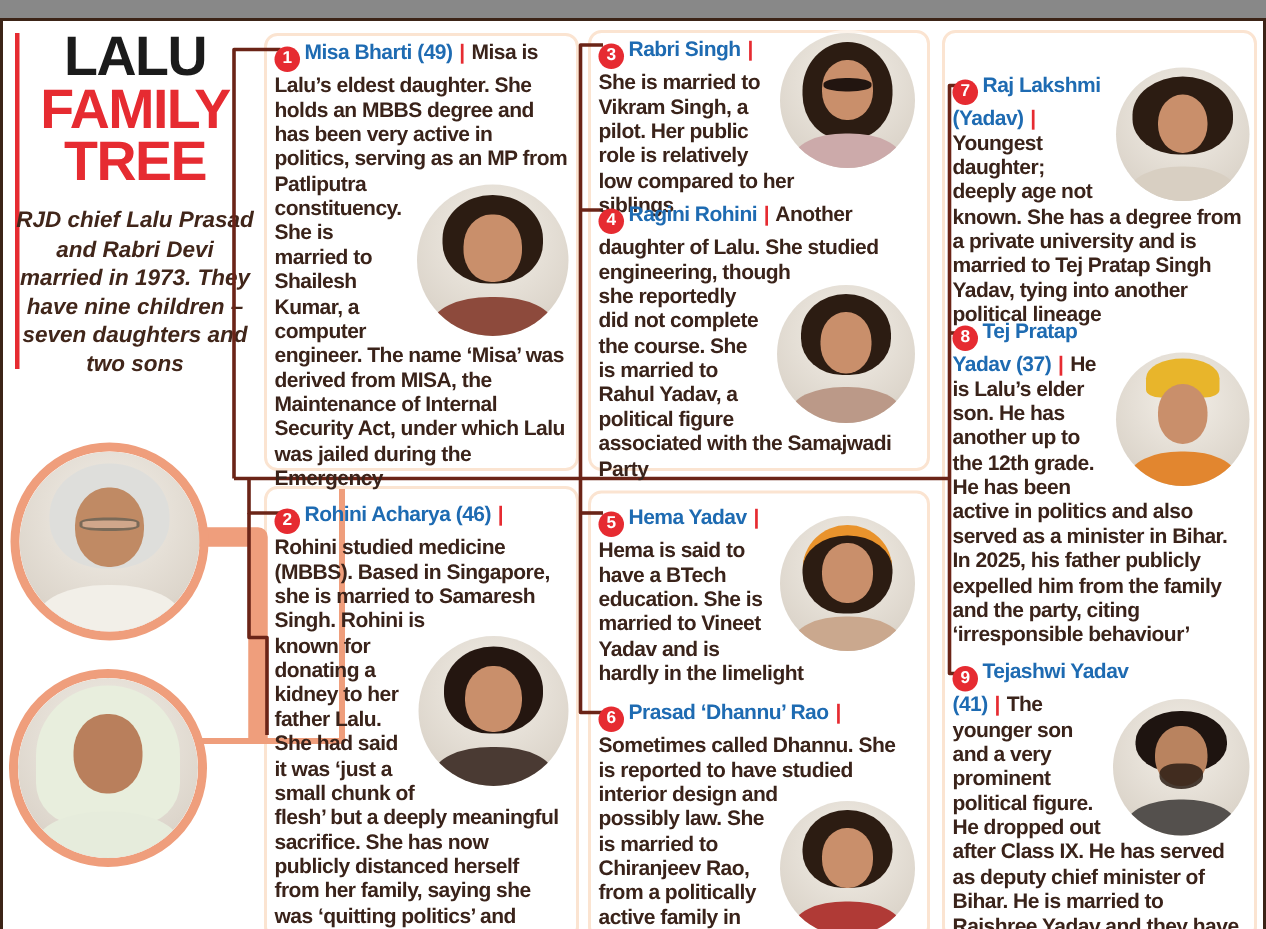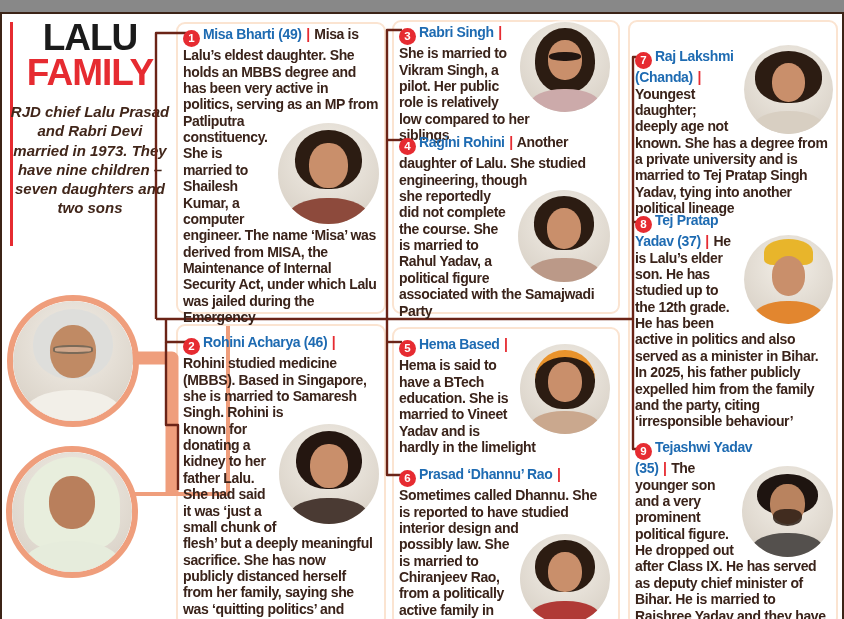--- a/index.html
+++ b/index.html
@@ -67,20 +67,21 @@
 </head>
 <body>
 
 <div id="stage">
 
   <div id="red-accent"></div>
 
   <div id="title-col">
     <div class="t-line">LALU</div>
     <div class="t-line t-red">FAMILY</div>
+    <div class="t-line t-red">TREE</div>
     <div id="intro">RJD chief Lalu Prasad and Rabri Devi married in 1973. They have nine children – seven daughters and two sons</div>
   </div>
 
   <div class="ebox" style="left:174px;top:8px;width:206px;height:288px;"></div>
   <div class="ebox" style="left:174px;top:310px;width:206px;height:299px;"></div>
   <div class="ebox" style="left:390px;top:6px;width:224px;height:290px;"></div>
   <div class="ebox" style="left:390px;top:313px;width:224px;height:296px;"></div>
   <div class="ebox" style="left:626px;top:6px;width:206px;height:603px;"></div>
 
   <svg id="lines" width="840" height="615">
@@ -172,21 +173,21 @@
   <div class="entry" style="left:397px;top:322px;width:211px;">
     <div class="photo-float" style="width:93px;height:98px;shape-outside:circle(45px at 47px 52px);">
       <div class="av p-hema" style="width:90px;height:90px;">
           <div class="hair"></div>
           <div class="face"></div>
           <div class="torso"></div>
         </div>
     </div>
     <span class="numchip">
         <span>5</span>
-      </span><span class="ename">Hema Based</span> <span class="pipe">|</span> <span class="ebody">Hema is said to have a BTech education. She is married to Vineet Yadav and is hardly in the limelight</span>
+      </span><span class="ename">Hema Yadav</span> <span class="pipe">|</span> <span class="ebody">Hema is said to have a BTech education. She is married to Vineet Yadav and is hardly in the limelight</span>
   </div>
 
   <div class="entry" style="left:397px;top:452px;width:211px;">
     <div class="photo-float" style="width:93px;height:158px;shape-outside:circle(45px at 47px 112px);">
       <div class="av p-anushka" style="width:90px;height:90px;">
           <div class="hair"></div>
           <div class="face"></div>
           <div class="torso"></div>
         </div>
     </div>
@@ -198,42 +199,42 @@
   <div class="entry" style="left:633px;top:34px;width:198px;">
     <div class="photo-float" style="width:92px;height:86px;shape-outside:circle(44px at 46px 42px);">
       <div class="av p-raj" style="width:89px;height:89px;">
           <div class="hair"></div>
           <div class="face"></div>
           <div class="torso"></div>
         </div>
     </div>
     <span class="numchip">
         <span>7</span>
-      </span><span class="ename">Raj Lakshmi (Chanda)</span> <span class="pipe">|</span> <span class="ebody">Youngest daughter; deeply age not known. She has a degree from a private university and is married to Tej Pratap Singh Yadav, tying into another political lineage</span>
+      </span><span class="ename">Raj Lakshmi (Yadav)</span> <span class="pipe">|</span> <span class="ebody">Youngest daughter; deeply age not known. She has a degree from a private university and is married to Tej Pratap Singh Yadav, tying into another political lineage</span>
   </div>
 
   <div class="entry" style="left:633px;top:198px;width:198px;">
     <div class="photo-float" style="width:92px;height:112px;shape-outside:circle(44px at 46px 66px);">
       <div class="av p-tejp" style="width:89px;height:89px;">
           <div class="hair"></div>
           <div class="face"></div>
           <div class="torso"></div>
         </div>
     </div>
     <span class="numchip">
         <span>8</span>
-      </span><span class="ename">Tej Pratap Yadav (37)</span> <span class="pipe">|</span> <span class="ebody">He is Lalu’s elder son. He has studied up to the 12th grade. He has been active in politics and also served as a minister in Bihar. In 2025, his father publicly expelled him from the family and the party, citing ‘irresponsible behaviour’</span>
+      </span><span class="ename">Tej Pratap Yadav (37)</span> <span class="pipe">|</span> <span class="ebody">He is Lalu’s elder son. He has another up to the 12th grade. He has been active in politics and also served as a minister in Bihar. In 2025, his father publicly expelled him from the family and the party, citing ‘irresponsible behaviour’</span>
   </div>
 
   <div class="entry" style="left:633px;top:425px;width:198px;">
     <div class="photo-float" style="width:94px;height:118px;shape-outside:circle(45px at 47px 70px);">
       <div class="av p-tejas" style="width:91px;height:91px;">
           <div class="hair"></div>
           <div class="face"></div>
           <div class="torso"></div>
         </div>
     </div>
     <span class="numchip">
         <span>9</span>
-      </span><span class="ename">Tejashwi Yadav (35)</span> <span class="pipe">|</span> <span class="ebody">The younger son and a very prominent political figure. He dropped out after Class IX. He has served as deputy chief minister of Bihar. He is married to Rajshree Yadav and they have 2 children</span>
+      </span><span class="ename">Tejashwi Yadav (41)</span> <span class="pipe">|</span> <span class="ebody">The younger son and a very prominent political figure. He dropped out after Class IX. He has served as deputy chief minister of Bihar. He is married to Rajshree Yadav and they have 2 children</span>
   </div>
 
 </div>
 
 </body></html>

